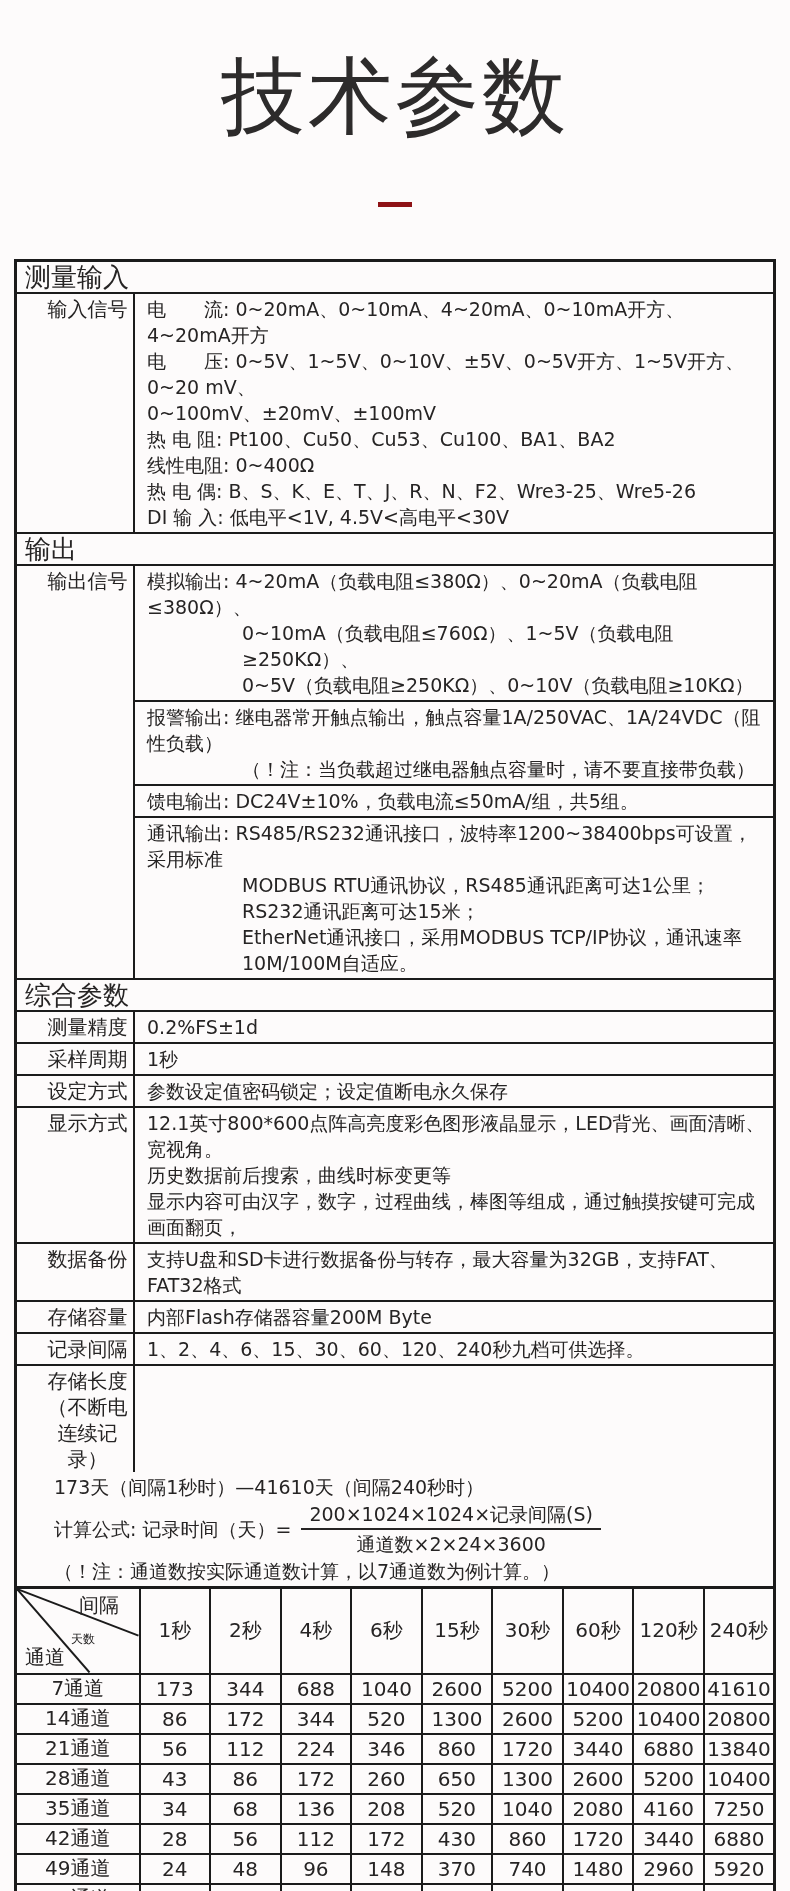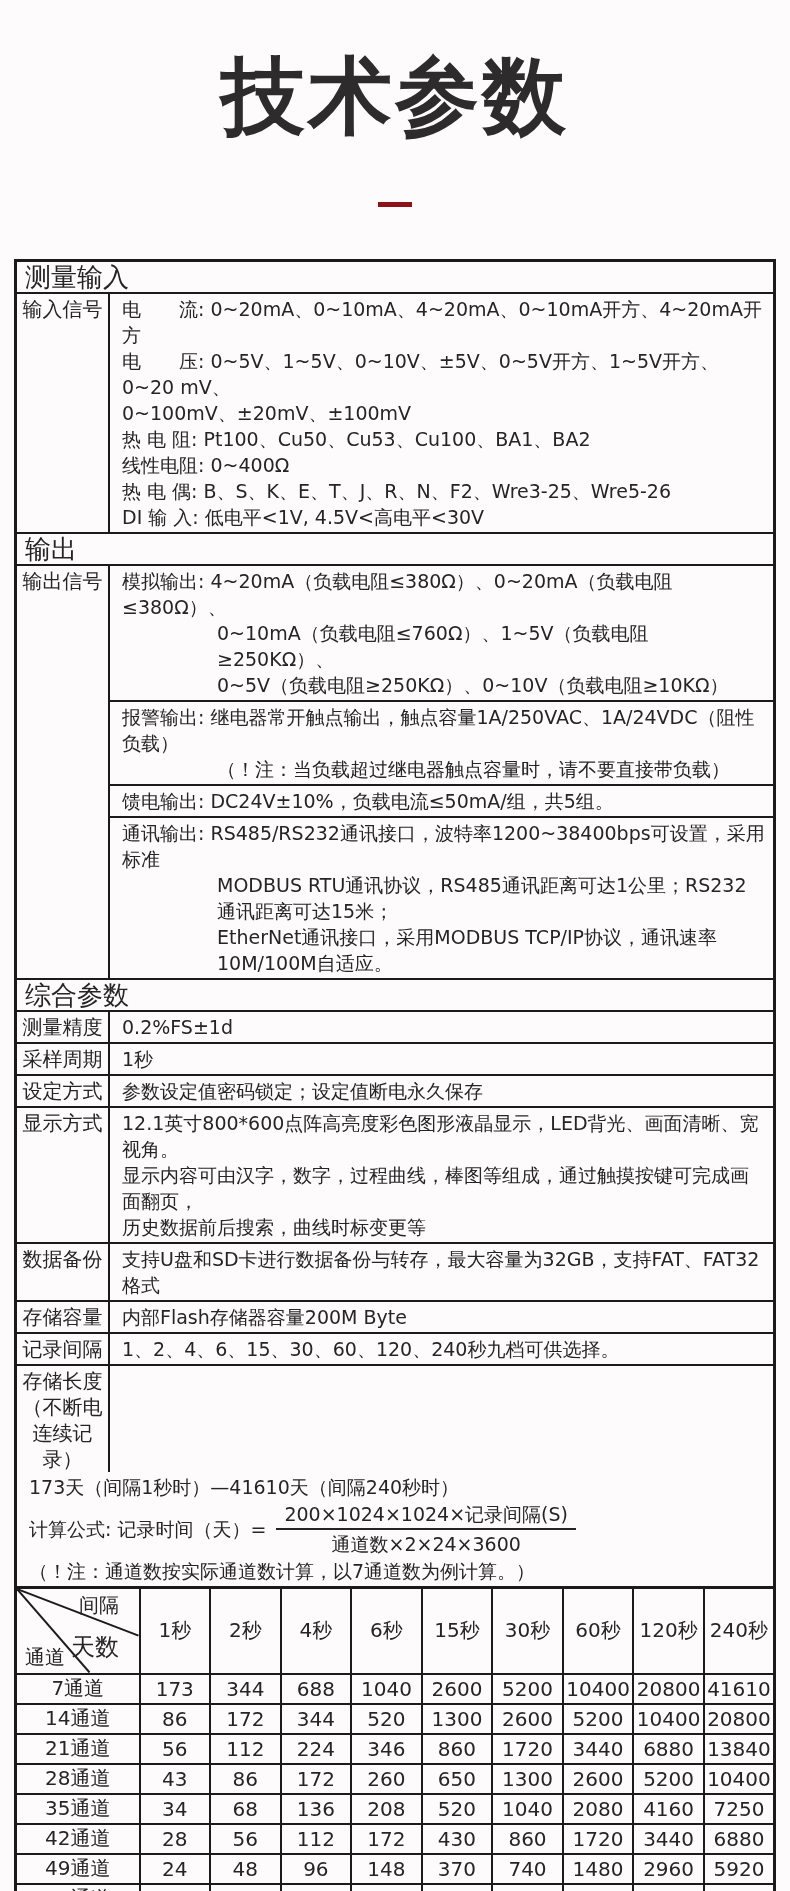--- a/index.html
+++ b/index.html
@@ -5,21 +5,21 @@
   html,body { margin:0; padding:0; }
   body {
     width:790px; height:1891px; overflow:hidden;
     background:#fdfbfb;
     color:#262424;
     font-family:"DejaVu Sans","Liberation Sans",sans-serif;
   }
   .title {
     text-align:center;
     font-size:84px;
-    font-weight:bold;
+    font-weight:normal;
     letter-spacing:3px;
     color:#2d2b2b;
     padding-top:40px;
     line-height:112px;
   }
   .divider {
     width:34px; height:5px;
     margin:50px auto 52px auto;
   }
   .tables { margin:0 14px; }
@@ -28,21 +28,21 @@
     border:3px solid #1b1b1b;
     font-size:19px;
     line-height:26px;
     background:#fdfbfb;
   }
   .tbl .sec {
     padding:2px 8px;
     border-bottom:2px solid #1b1b1b;
     font-size:26px;
   }
-  .tbl .row { display:flex; border-bottom:2px solid #1b1b1b; }
+  .tbl .row { display:flex; border-bottom:2px solid #1b1b1b;padding-left:25px; }
   .tbl .row:last-child { border-bottom:none;flex-direction:column; }
   .tbl .lab {
     flex:0 0 91px; width:91px;
     border-right:2px solid #1b1b1b;
     text-align:center;
     padding-top:2px;
     font-size:20px;
   }
   .tbl .con { flex:1; padding:2px 8px 2px 12px; }
   .tbl .con0 { flex:1; padding:0; }
@@ -69,21 +69,21 @@
     font-size:20px;
     font-weight:normal;
     padding:0;
   }
   table.chan thead tr { height:86px; }
   table.chan tbody tr { height:30px; }
   table.chan col.c0 { width:124px; }
   .diag { position:relative; padding:0; }
   .diag svg { position:absolute; top:0; left:0; width:100%; height:100%; }
   .diag .d-top { position:absolute; top:3px; left:62px; font-size:20px; }
-  .diag .d-mid { position:absolute; top:42px; left:54px; font-size:24px; }
+  .diag .d-mid { position:absolute; top:42px; left:54px; font-size:12px; }
   .diag .d-bot { position:absolute; bottom:2px; left:8px; font-size:20px; }
 </style>
 </head>
 <body>
 
 <div class="title">技术参数</div>
 <div class="divider" style="background:#8e1216;"></div>
 
 <div class="tables">
 
@@ -143,22 +143,22 @@
 
     <div class="row">
       <div class="lab">设定方式</div>
       <div class="con">参数设定值密码锁定；设定值断电永久保存</div>
     </div>
 
     <div class="row">
       <div class="lab">显示方式</div>
       <div class="con">
         <div>12.1英寸800*600点阵高亮度彩色图形液晶显示，LED背光、画面清晰、宽视角。</div>
+        <div>历史数据前后搜索，曲线时标变更等</div>
         <div>显示内容可由汉字，数字，过程曲线，棒图等组成，通过触摸按键可完成画面翻页，</div>
-        <div>历史数据前后搜索，曲线时标变更等</div>
       </div>
     </div>
 
     <div class="row">
       <div class="lab">数据备份</div>
       <div class="con">支持U盘和SD卡进行数据备份与转存，最大容量为32GB，支持FAT、FAT32格式</div>
     </div>
 
     <div class="row">
       <div class="lab">存储容量</div>

